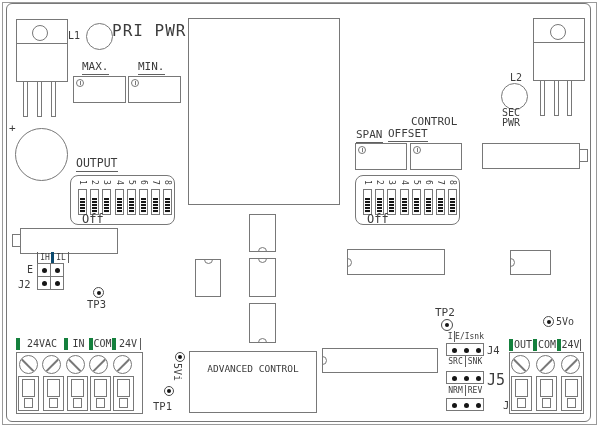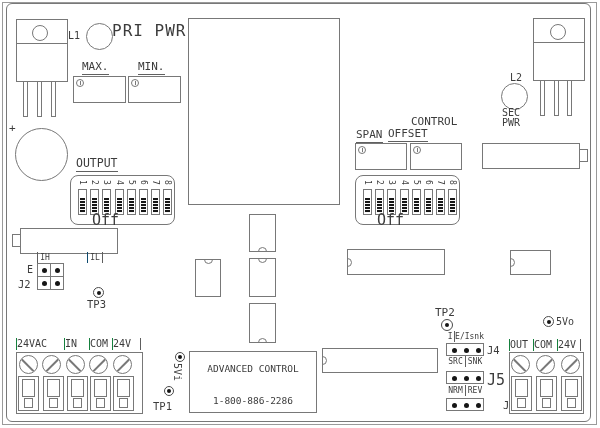--- a/index.html
+++ b/index.html
@@ -24,33 +24,33 @@
   .tp::after{content:"";position:absolute;left:50%;top:50%;width:4px;height:4px;margin:-2px 0 0 -2px;border-radius:50%;background:var(--dark);}
   
   .adj{position:absolute;left:2px;top:2px;width:8px;height:8px;box-sizing:border-box;border:1px solid var(--line);border-radius:50%;background:#fff;}
   .adj::after{content:"";position:absolute;left:50%;top:1px;width:1px;height:4px;background:var(--line);}
   
   .dip{position:absolute;box-sizing:border-box;border:1.5px solid var(--line);border-radius:8px;background:#fff;width:105px;height:50px;}
   .dnum{position:absolute;top:1px;width:9px;height:11px;font-size:8px;line-height:11px;text-align:center;transform:rotate(90deg);color:var(--text);}
   .dslot{position:absolute;top:13px;width:9px;height:26px;box-sizing:border-box;border:1px solid var(--line);background:#fff;}
   .dh{position:absolute;left:1px;right:1px;bottom:1px;height:15px;
       background:repeating-linear-gradient(180deg,var(--dark) 0 2px,#f6f6f6 2px 3px);}
-  .doff{position:absolute;left:21px;top:37px;font-size:15px;line-height:1;}
+  .doff{position:absolute;left:11px;top:37px;font-size:12px;line-height:1;}
   
   .screw{position:absolute;box-sizing:border-box;width:19px;height:19px;border:1.5px solid var(--line);border-radius:50%;background:#fff;overflow:hidden;}
   .screw::after{content:"";position:absolute;left:-2px;right:-2px;top:50%;height:1.5px;background:var(--line);}
   .screw.sa::after{transform:rotate(45deg);}
   .screw.sb::after{transform:rotate(-45deg);}
   .cage{position:absolute;box-sizing:border-box;width:21px;height:35px;border:1.2px solid var(--line);background:#fff;}
   .cage .c1{position:absolute;left:3px;right:3px;top:2px;height:18px;box-sizing:border-box;border:1.2px solid var(--line);}
   .cage .c2{position:absolute;left:5px;right:5px;top:21px;height:10px;box-sizing:border-box;border:1.2px solid var(--line);}
   
   .tbh{position:absolute;display:flex;height:12px;align-items:center;}
-  .tbh span{display:block;box-sizing:border-box;border-left:1px solid #15803d;height:12px;
-            font-size:10px;line-height:12px;text-align:left;white-space:nowrap;overflow:visible;}
+  .tbh span{display:block;box-sizing:border-box;border-left:4px solid #15803d;height:12px;
+            font-size:10px;line-height:12px;text-align:center;white-space:nowrap;overflow:visible;}
   .tbh span:last-child{border-right:1px solid #5e5e5e;}
   
   .jbox{position:absolute;box-sizing:border-box;width:38px;height:13px;border:1.2px solid var(--line);background:#fff;}
   .jdot{position:absolute;top:4px;width:5px;height:5px;border-radius:50%;background:var(--dark);}
   .jhdr{position:absolute;display:flex;width:38px;height:11px;font-size:8px;line-height:11px;}
   .jhdr span{display:block;text-align:center;white-space:nowrap;}
   .jhdr .d{border-left:1px solid #5e5e5e;}
   
   .jcell{position:absolute;box-sizing:border-box;width:14px;height:14px;border:1.2px solid var(--line);background:#fff;}
   .jcell::after{content:"";position:absolute;left:50%;top:50%;width:5px;height:5px;margin:-2.5px 0 0 -2.5px;border-radius:50%;background:var(--dark);}
@@ -190,21 +190,21 @@
         <div class="dh"></div>
       </div>
     <span class="doff">Off</span>
   </div>
 
   <div class="rect" style="left:20px;top:228px;width:98px;height:26px;"></div>
   <div class="rect" style="left:12px;top:234px;width:9px;height:13px;"></div>
 
   <div>
     <div class="lbl" style="left:37px;top:252px;width:14px;height:11px;font-size:8px;line-height:11px;text-align:center;border-left:1px solid #5e5e5e;"><span>IH</span></div>
-    <div class="lbl" style="left:51px;top:252px;width:14px;height:11px;font-size:8px;line-height:11px;text-align:center;border-left:1px solid #0c4a6e;border-right:1px solid #5e5e5e;margin-left:36px;"><span>IL</span></div>
+    <div class="lbl" style="left:51px;top:252px;width:14px;height:11px;font-size:8px;line-height:11px;text-align:center;border-left:3px solid #0c4a6e;border-right:1px solid #5e5e5e;"><span>IL</span></div>
     <div class="lbl" style="left:27px;top:265px;font-size:10px;">E</div>
     <div class="lbl" style="left:18px;top:279px;font-size:10.5px;">J2</div>
     <div class="jcell" style="left:37px;top:263px;"></div>
     <div class="jcell" style="left:50px;top:263px;"></div>
     <div class="jcell" style="left:37px;top:276px;"></div>
     <div class="jcell" style="left:50px;top:276px;"></div>
   </div>
 
   <div class="tp" style="left:93px;top:287px;width:11px;height:11px;"></div>
   <div class="lbl" style="left:87px;top:299px;font-size:10.5px;">TP3</div>
@@ -231,21 +231,20 @@
       <div class="notch lft"></div>
     </div>
 
   <div class="tp" style="left:175px;top:352px;width:10px;height:10px;"></div>
   <div class="vtext" style="left:172px;top:363px;">5Vi</div>
   <div class="tp" style="left:164px;top:386px;width:10px;height:10px;"></div>
   <div class="lbl" style="left:153px;top:401px;font-size:10.5px;">TP1</div>
 
   <div class="rect" style="left:189px;top:351px;width:128px;height:62px;"></div>
   <div class="lbl" style="left:189px;top:364px;width:128px;text-align:center;font-size:9.5px;">ADVANCED CONTROL</div>
-  <div class="lbl" style="left:189px;top:396px;width:128px;text-align:center;font-size:9.5px;">1-800-886-2286</div>
 
   <div class="lbl" style="left:435px;top:307px;font-size:11px;">TP2</div>
   <div class="tp" style="left:441px;top:319px;width:12px;height:12px;"></div>
 
   <div>
     <div class="jhdr" style="left:446px;top:331px;">
       <span style="width:13px;">I</span>
       <span class="d" style="flex:1;">E/Isnk</span>
     </div>
     <div class="jbox" style="left:446px;top:343px;">

